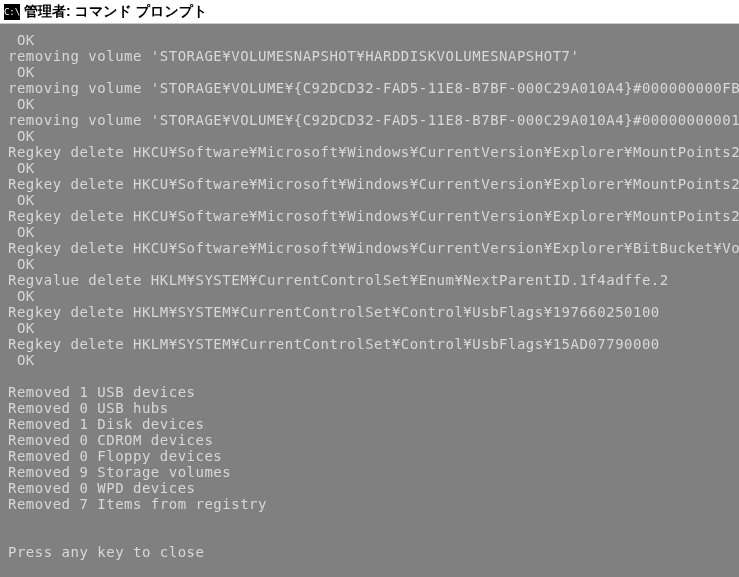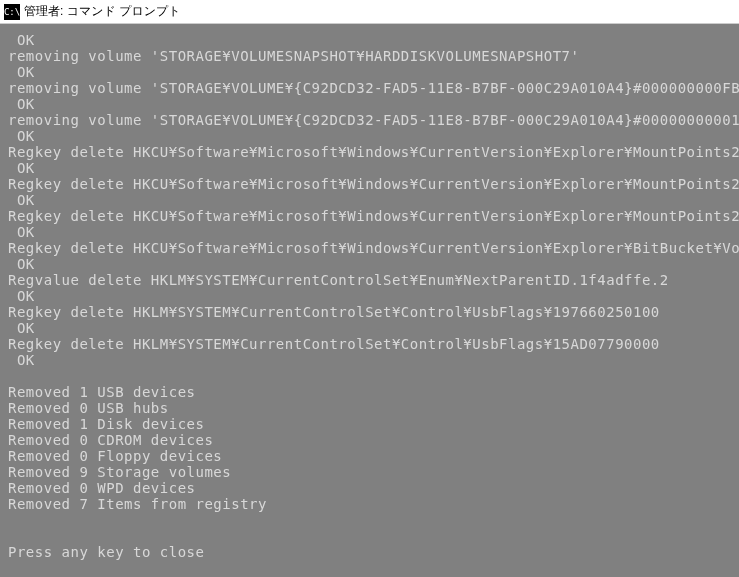--- a/index.html
+++ b/index.html
@@ -34,23 +34,24 @@
       margin-right: 4px;
       display: flex;
       align-items: center;
       justify-content: center;
       font-size: 9px;
       background: #000;
       color: #fff;
       font-family: monospace;
     }
     .titlebar-text {
-      font-size: 12px;
+      font-size: 14px;
       color: #000;
       font-family: 'Yu Gothic UI', 'Meiryo', sans-serif;
+      font-weight: bold;
     }
     .terminal {
       flex: 1;
       background: #808080;
       color: #d8d8d8;
       font-size: 14px;
       line-height: 16px;
       padding: 8px;
       white-space: pre;
       overflow: hidden;

